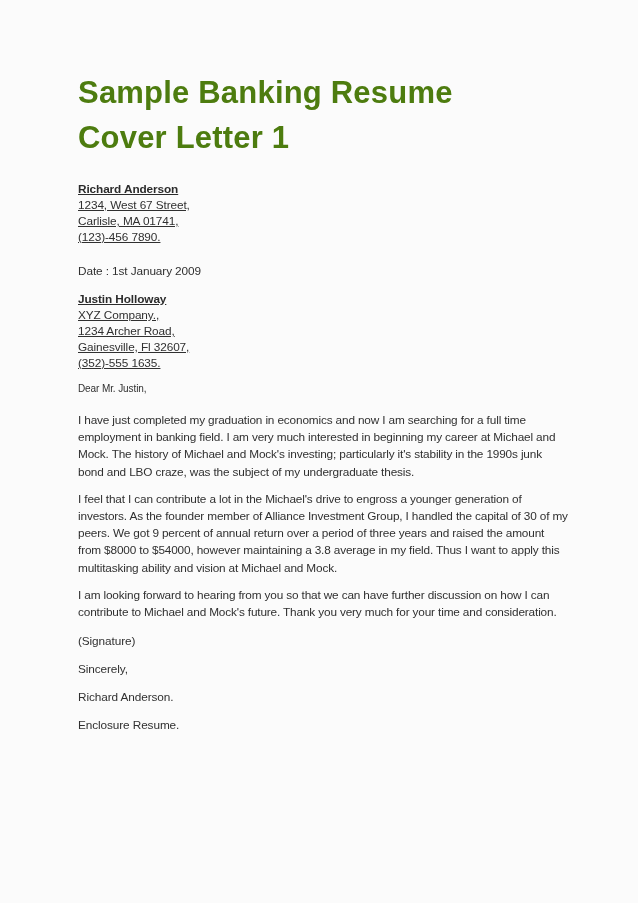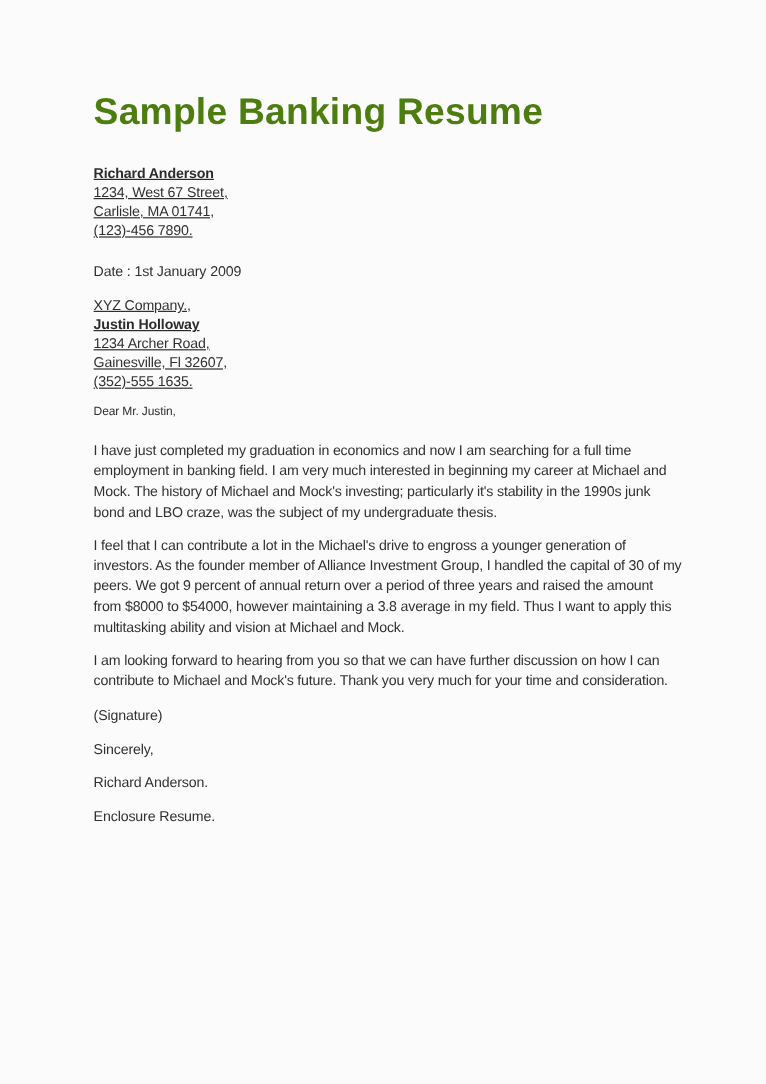--- a/index.html
+++ b/index.html
@@ -54,34 +54,35 @@
     letter-spacing: -0.1px;
   }
 </style>
 </head>
 <body>
 
 <div class="page">
 
   <h1 class="doc-title">
     <span class="title-line">Sample Banking Resume</span>
+    <span class="title-line">Cover Letter 1</span>
   </h1>
 
   <div class="addr-block sender-block">
     <span class="addr-line name-bold">Richard Anderson</span>
     <span class="addr-line">1234,  West 67 Street,</span>
     <span class="addr-line">Carlisle, MA 01741,</span>
     <span class="addr-line">(123)-456 7890.</span>
   </div>
 
   <div class="date-line">Date : 1st January 2009</div>
 
   <div class="addr-block recipient-block">
+    <span class="addr-line name-bold">Justin Holloway</span>
     <span class="addr-line">XYZ Company.,</span>
-    <span class="addr-line name-bold">Justin Holloway</span>
     <span class="addr-line">1234  Archer Road,</span>
     <span class="addr-line">Gainesville, Fl 32607,</span>
     <span class="addr-line">(352)-555 1635.</span>
   </div>
 
   <div class="salutation">Dear Mr. Justin,</div>
 
   <p class="body-para first">I have just completed my graduation in economics and now I am searching for a full time employment in banking field. I am very much interested in beginning my career at Michael and Mock. The history of Michael and Mock's investing; particularly it's stability in the 1990s junk bond and LBO craze, was the subject of my undergraduate thesis.</p>
 
   <p class="body-para">I feel that I can contribute a lot in the Michael's drive to engross a younger generation of investors. As the founder member of Alliance Investment Group, I handled the capital of 30 of my peers. We got 9 percent of annual return over a period of three years and raised the amount from $8000 to $54000,  however maintaining a 3.8 average in my field. Thus I want to apply this multitasking ability and vision at Michael and Mock.</p>

